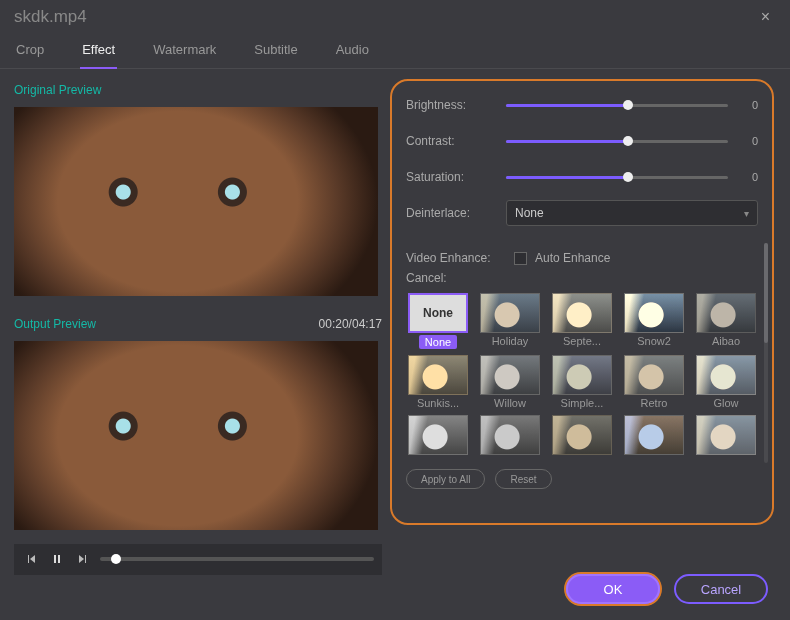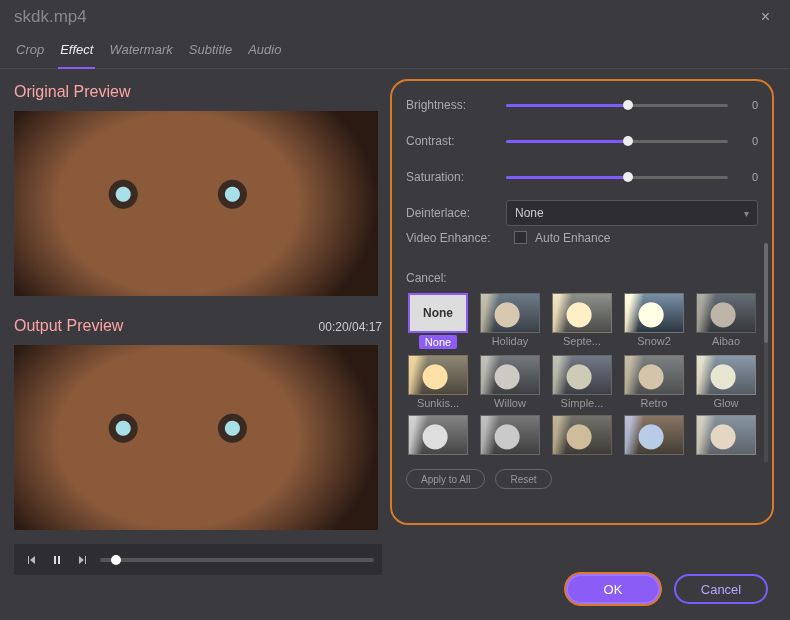--- a/index.html
+++ b/index.html
@@ -9,27 +9,27 @@
   font-family: -apple-system, "Segoe UI", Arial, sans-serif;
   color: #aaa; font-size: 12px;
   overflow: hidden;
   position: relative;
 }
 
 .titlebar { display:flex; align-items:center; justify-content:space-between; padding: 6px 14px 0 14px; height: 28px; }
 .title { color:#888; font-size:17px; }
 .close-x { color:#aaa; font-size:16px; cursor:pointer; padding:4px 6px; }
 
-.tabs { display:flex; gap:12px; padding: 10px 18px 0 14px; border-bottom:1px solid #4a4a4e;font-style:italic; }
+.tabs { display:flex; gap:34px; padding: 10px 18px 0 14px; border-bottom:1px solid #4a4a4e; }
 .tab { color:#999; padding: 4px 2px 10px 2px; cursor:pointer; font-size:13px; }
 .tab.active { color:#eee; border-bottom:2px solid #8b5cf6; margin-bottom:-1px; }
 
 .content { display:flex; gap:14px; padding: 14px; height: calc(100% - 100px); }
 .left { width: 368px; display:flex; flex-direction:column; gap:8px; }
-.section-label { color:#fca5a5; font-size:16px; margin-bottom:2px; }
+.section-label { color:#14b8a6; font-size:12px; margin-bottom:2px; }
 .preview {
   width:364px; height:205px; background:#111;
   background-image:
     radial-gradient(circle at 30% 45%, #a8e0e8 0 7px, transparent 8px),
     radial-gradient(circle at 60% 45%, #a8e0e8 0 7px, transparent 8px),
     radial-gradient(circle at 30% 45%, #3a2a22 0 14px, transparent 15px),
     radial-gradient(circle at 60% 45%, #3a2a22 0 14px, transparent 15px),
     radial-gradient(ellipse 200px 150px at 45% 50%, #8a5a3a 0 60%, #5a3a28 80%, #2a1a12 100%),
     linear-gradient(#3b2a20,#1a120c);
   position:relative;
@@ -46,21 +46,21 @@
 .panel { padding: 4px 18px 10px 10px; }
 .row { display:flex; align-items:center; height:36px; }
 .row-label { width:100px; color:#aaa; font-size:12px; }
 .slider-wrap { flex:1; display:flex; align-items:center; gap:10px; }
 .slider { flex:1; height:3px; background:#666; border-radius:2px; position:relative; }
 .slider .fill { position:absolute; left:0; top:0; height:100%; background:#7c5cff; border-radius:2px; }
 .slider .knob { position:absolute; top:50%; transform:translate(-50%,-50%); width:10px; height:10px; background:#eee; border-radius:50%; cursor:pointer; }
 .slider-val { width:20px; text-align:right; color:#aaa; font-size:11px; }
 .select { flex:1; height:26px; background:#2e2e32; border:1px solid #555; border-radius:3px; display:flex; align-items:center; justify-content:space-between; padding:0 8px; color:#ccc; font-size:12px; cursor:pointer; }
 .chev { color:#888; font-size:10px; }
-.check-row { display:flex; align-items:flex-start; gap:8px; height:34px; }
+.check-row { display:flex; align-items:flex-end; gap:8px; height:34px; }
 .checkbox { width:13px; height:13px; border:1px solid #666; background:#2e2e32; cursor:pointer; }
 .section-head { color:#aaa; margin-top:6px; margin-bottom:8px; }
 .filters { display:grid; grid-template-columns:repeat(5,1fr); gap:6px 8px; }
 .filter-item { display:flex; flex-direction:column; align-items:center; gap:2px; }
 .thumb-img {
   width:60px; height:40px; border:1px solid #666; cursor:pointer;
   background:
     linear-gradient(100deg, rgba(255,240,200,.6) 10%, transparent 30%),
     radial-gradient(circle at 45% 55%, #d8c8b0 0 12px, transparent 13px),
     linear-gradient(#6a7a88,#3a4048);

